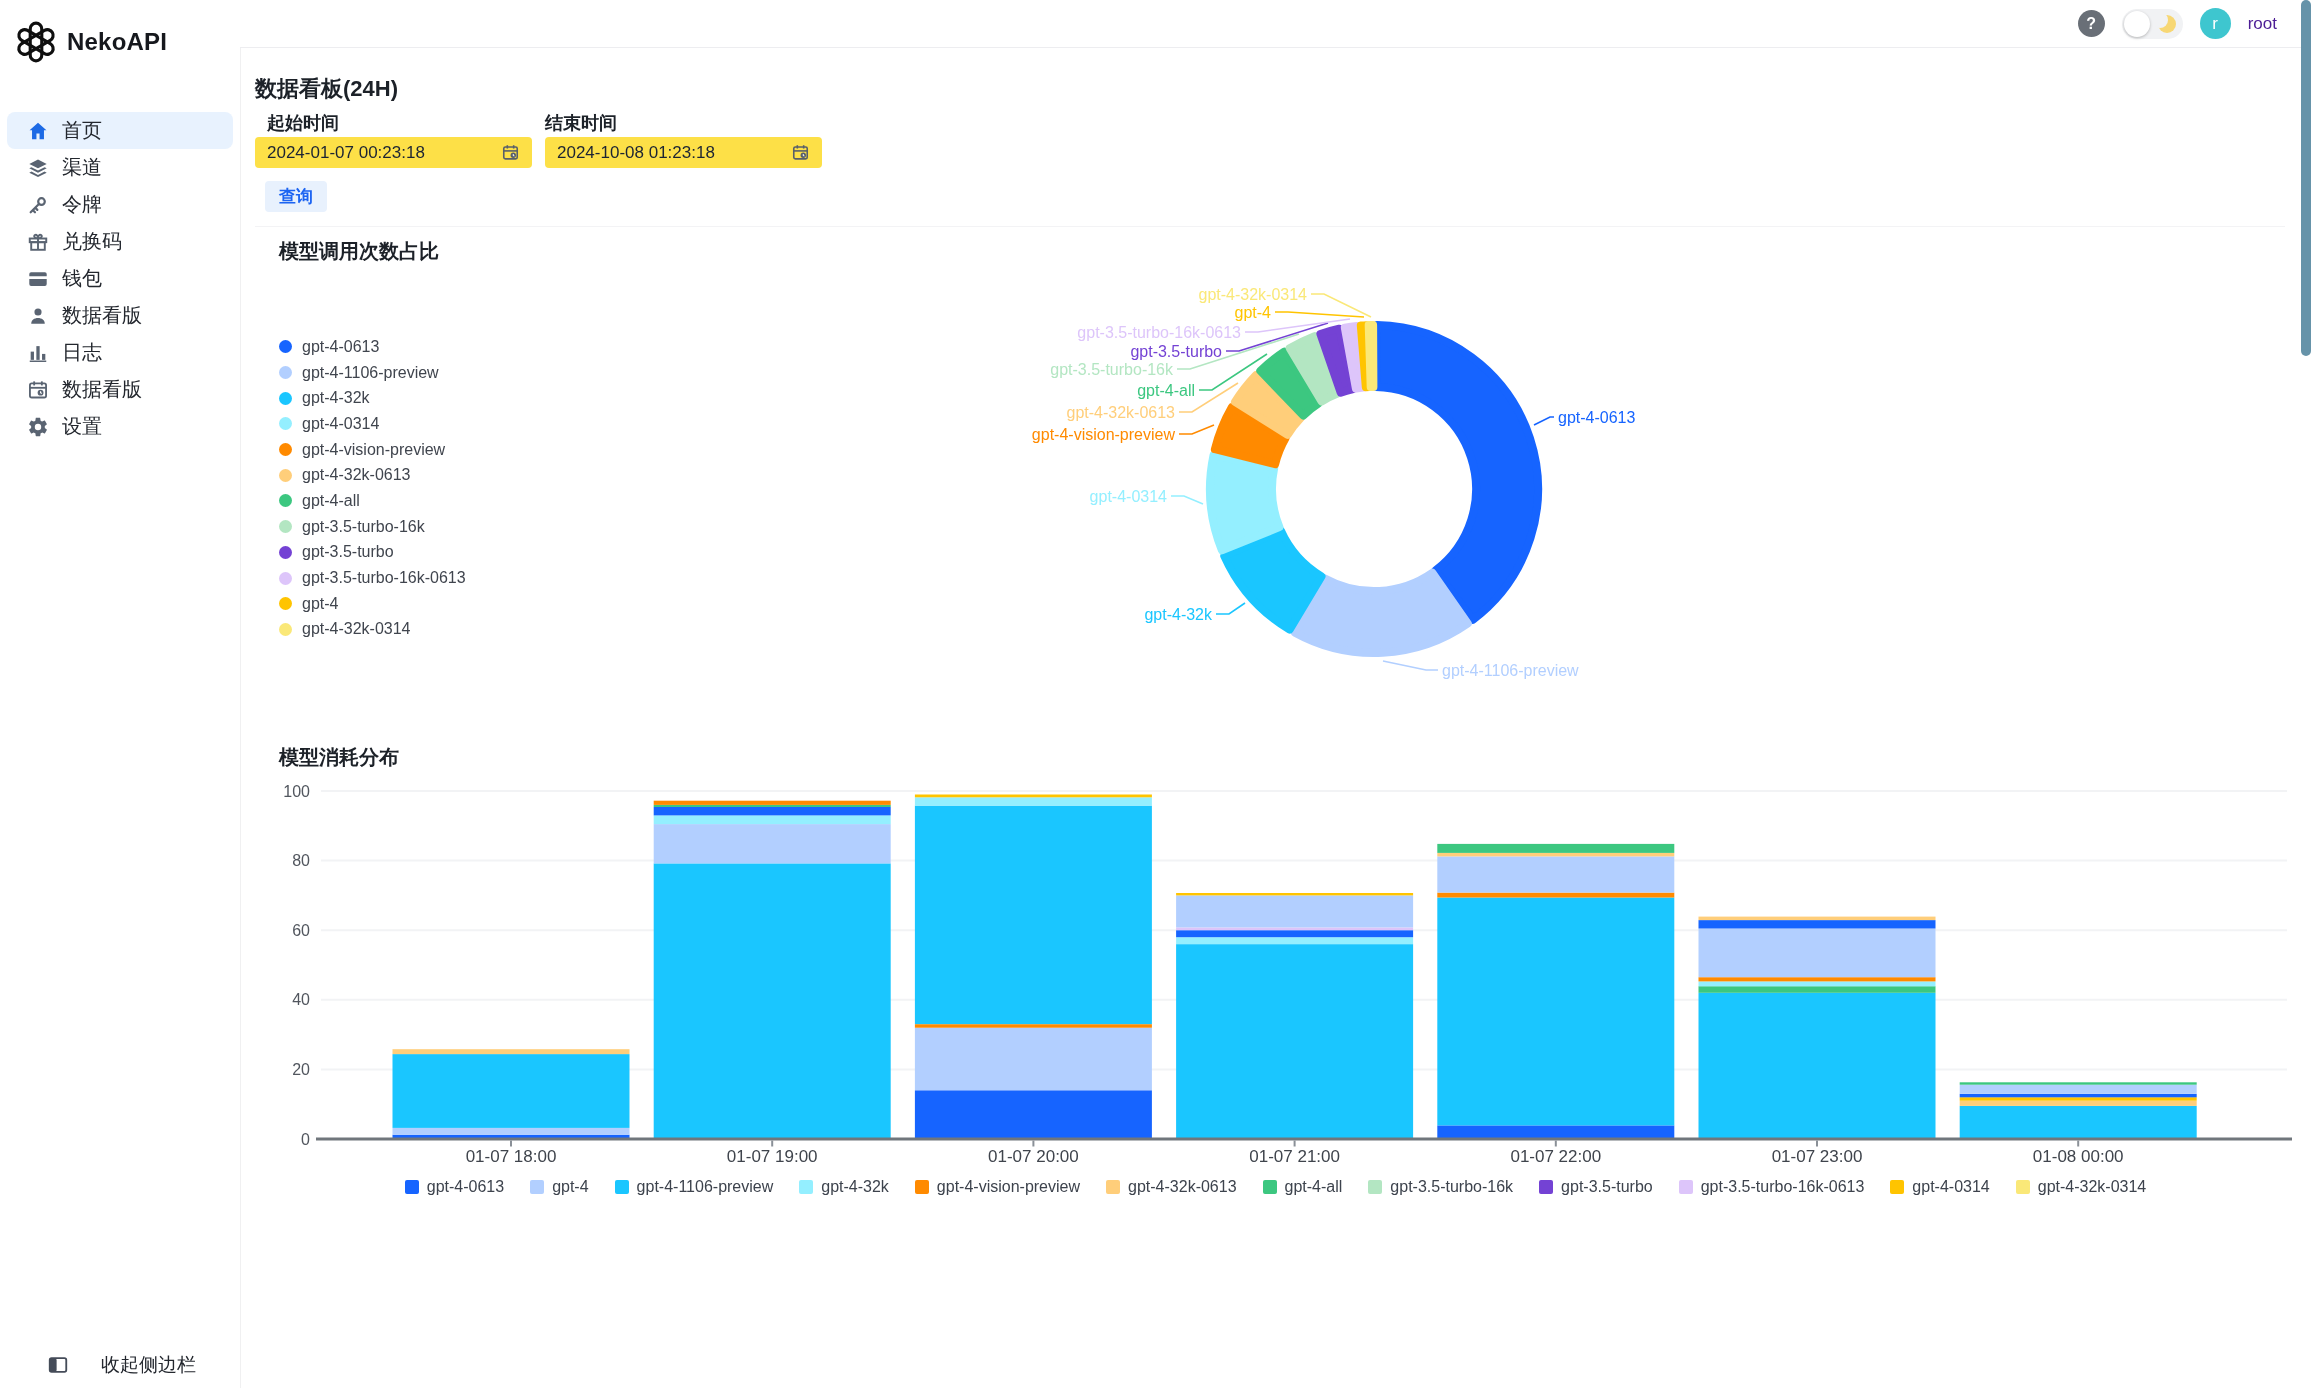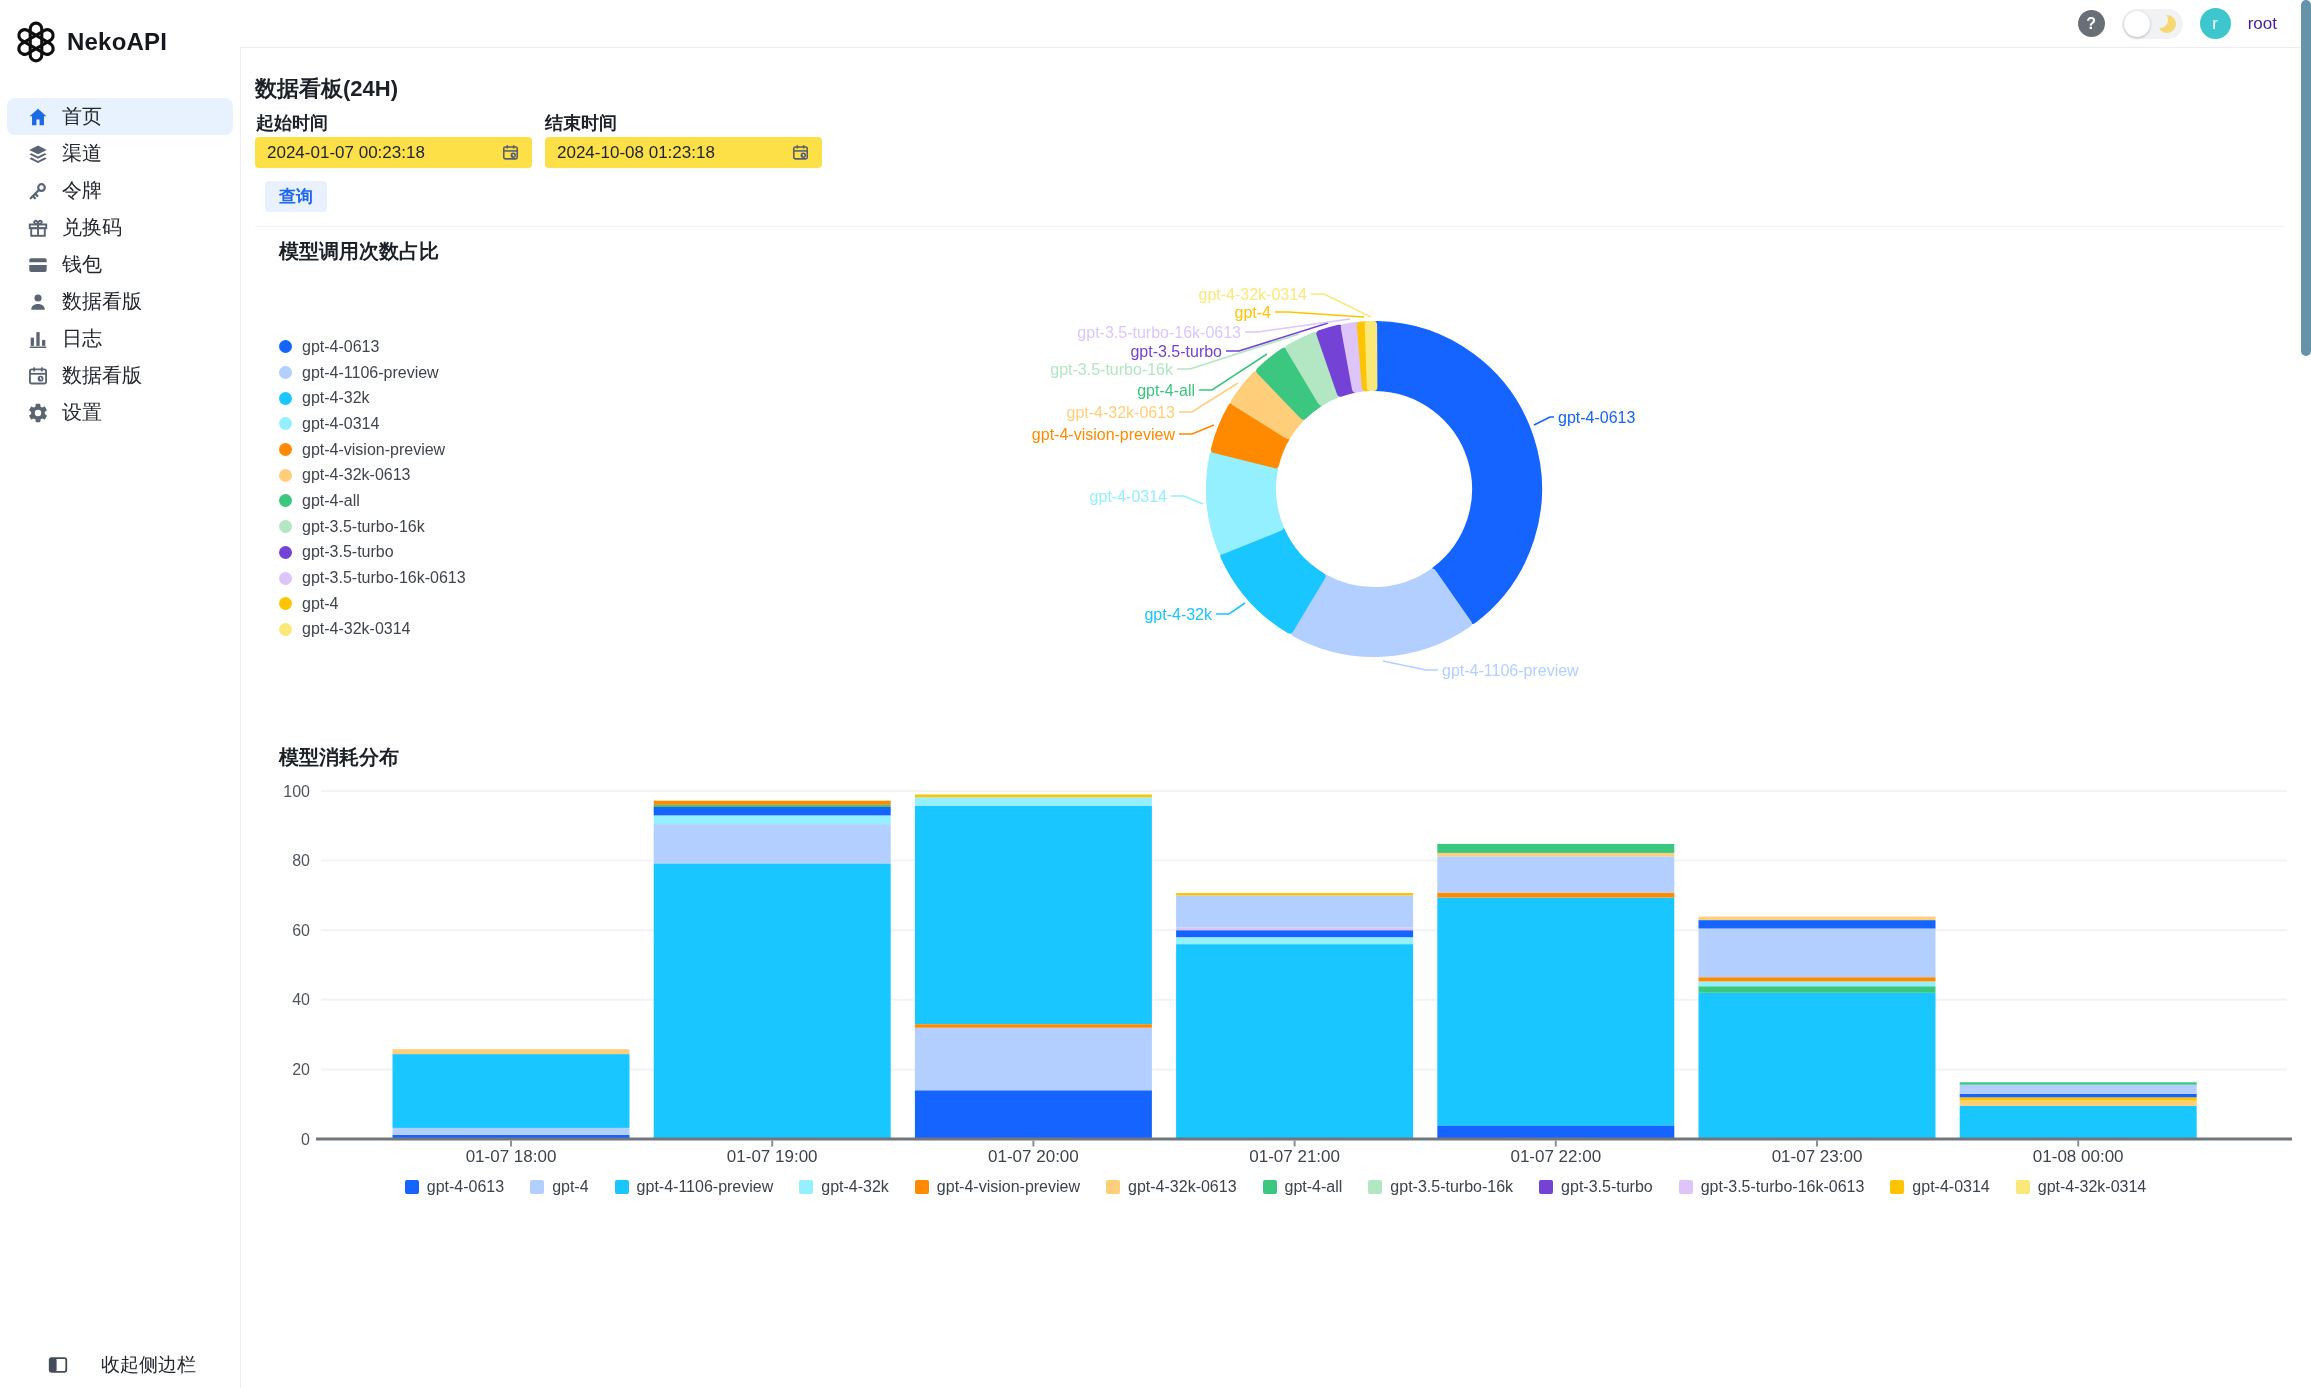--- a/index.html
+++ b/index.html
@@ -1,21 +1,21 @@
 <!DOCTYPE html>
 <html><head>
 <meta charset="utf-8">
 <style>
   html,body{margin:0;padding:0;background:#fff;font-family:"Liberation Sans","DejaVu Sans",sans-serif;}
   .page{position:relative;width:2311px;height:1388px;overflow:hidden;background:#fff;}
   
   .sidebar{position:absolute;left:0;top:0;width:240px;height:1388px;background:#fff;border-right:1px solid #f0f0f1;}
   .logo-row{position:absolute;left:15px;top:20px;display:flex;align-items:center;gap:10px;}
   .logo-text{font-size:24px;font-weight:600;color:#16181d;letter-spacing:.2px;}
-  .menu{position:absolute;left:7px;top:98px;width:226px;}
+  .menu{position:absolute;left:7px;top:112px;width:226px;}
   .menu-item{display:flex;align-items:center;height:37px;border-radius:8px;padding-left:20px;gap:13px;color:#1f2937;cursor:pointer;}
   .menu-item .mi-icon{width:22px;height:22px;color:#5a6472;display:flex;align-items:center;}
   .menu-item .mi-label{font-size:20px;color:#23272e;}
   .menu-item.active{background:#e8f2fe;}
   .menu-item.active .mi-icon{color:#1d6ae5;}
   .collapse-row{position:absolute;left:27px;top:1352px;display:flex;align-items:center;gap:12px;color:#3d434d;cursor:pointer;}
   .collapse-row .mi-icon{width:22px;height:22px;color:#454c59;}
   .collapse-row span{font-size:19px;color:#23272e;margin-left:20px;}
   
   .topbar{position:absolute;left:240px;top:0;width:2071px;height:47px;background:#fff;border-bottom:1px solid #ededf0;}
@@ -177,21 +177,21 @@
       </div>
       <div class="avatar">
           <span>r</span>
         </div>
       <div class="username">root</div>
     </div>
   </div>
   <div class="scrollbar"></div>
 
   <div class="page-title">数据看板(24H)</div>
-  <div class="f-label" style="left:256px;top:111px">起始时间</div>
+  <div class="f-label" style="left:267px;top:111px">起始时间</div>
   <div class="date-input" style="left:255px;top:137px">
     <span class="dval">2024-01-07 00:23:18</span>
     <span class="cal">
       <svg width="19" height="19" viewBox="0 0 24 24" fill="none" stroke="currentColor" stroke-width="2">
           <rect x="3.5" y="5" width="17" height="15" rx="2"></rect>
           <line x1="8" y1="2.8" x2="8" y2="7"></line>
           <line x1="16" y1="2.8" x2="16" y2="7"></line>
           <line x1="3.5" y1="10" x2="20.5" y2="10"></line>
           <circle cx="15.5" cy="15.5" r="3.4" fill="currentColor" stroke="none"></circle>
           <path d="M15.5 13.8v1.9l1.4.9" stroke="#f2f3f5" stroke-width="1.3"></path>

